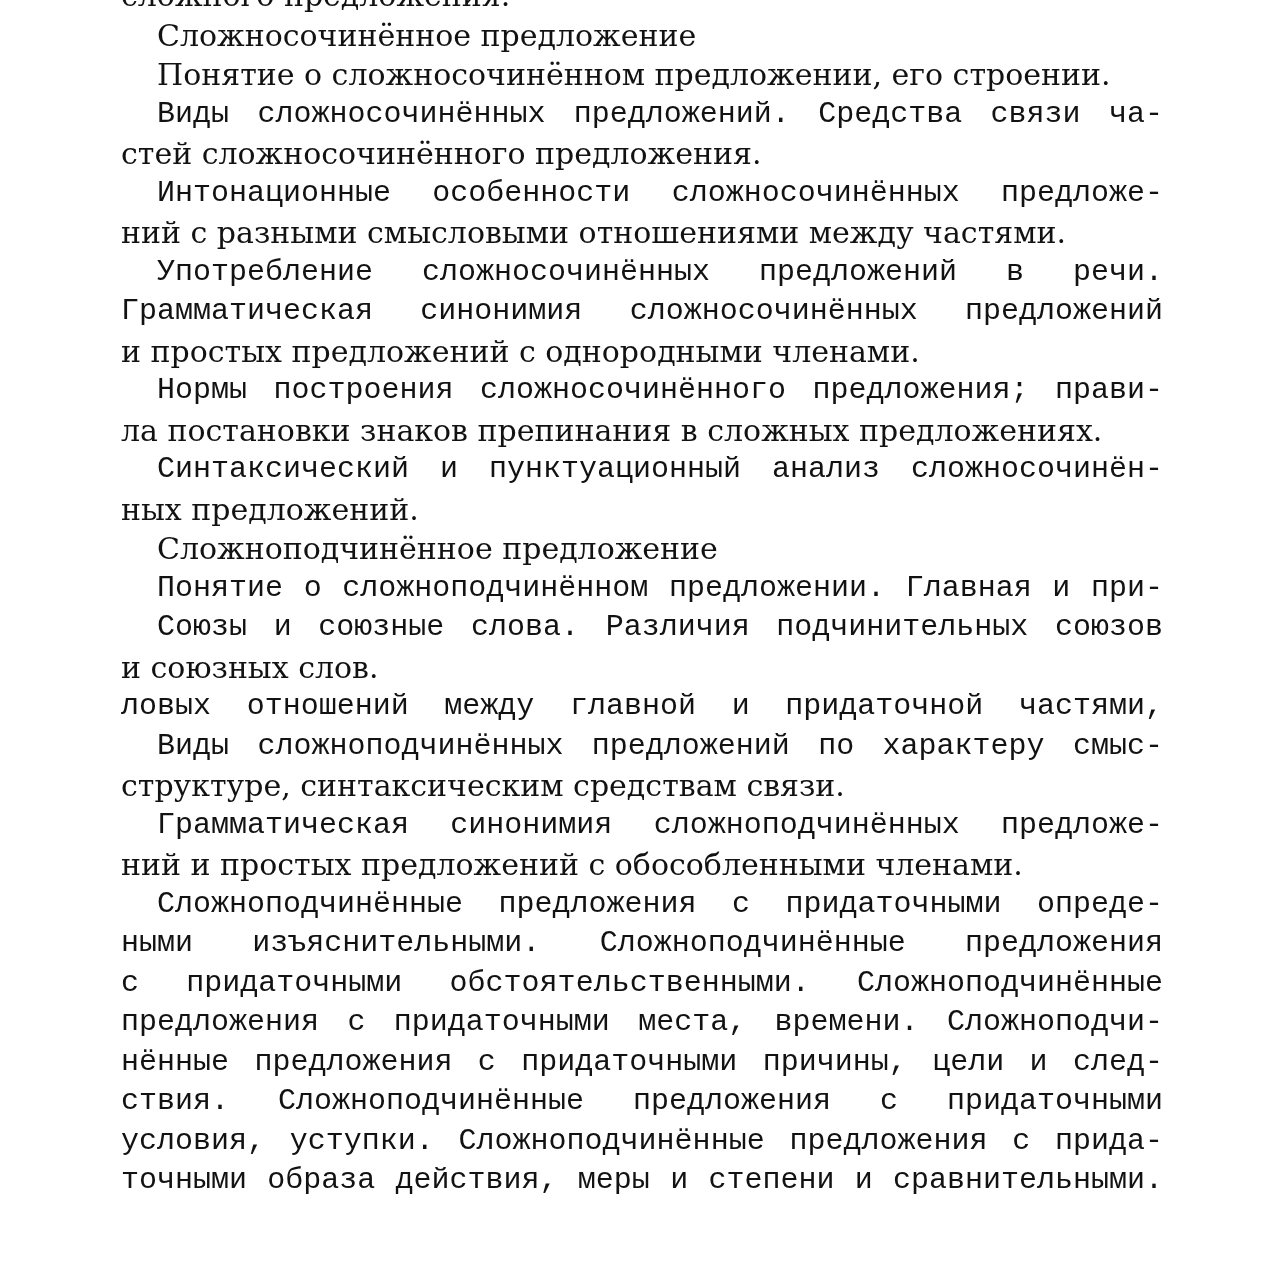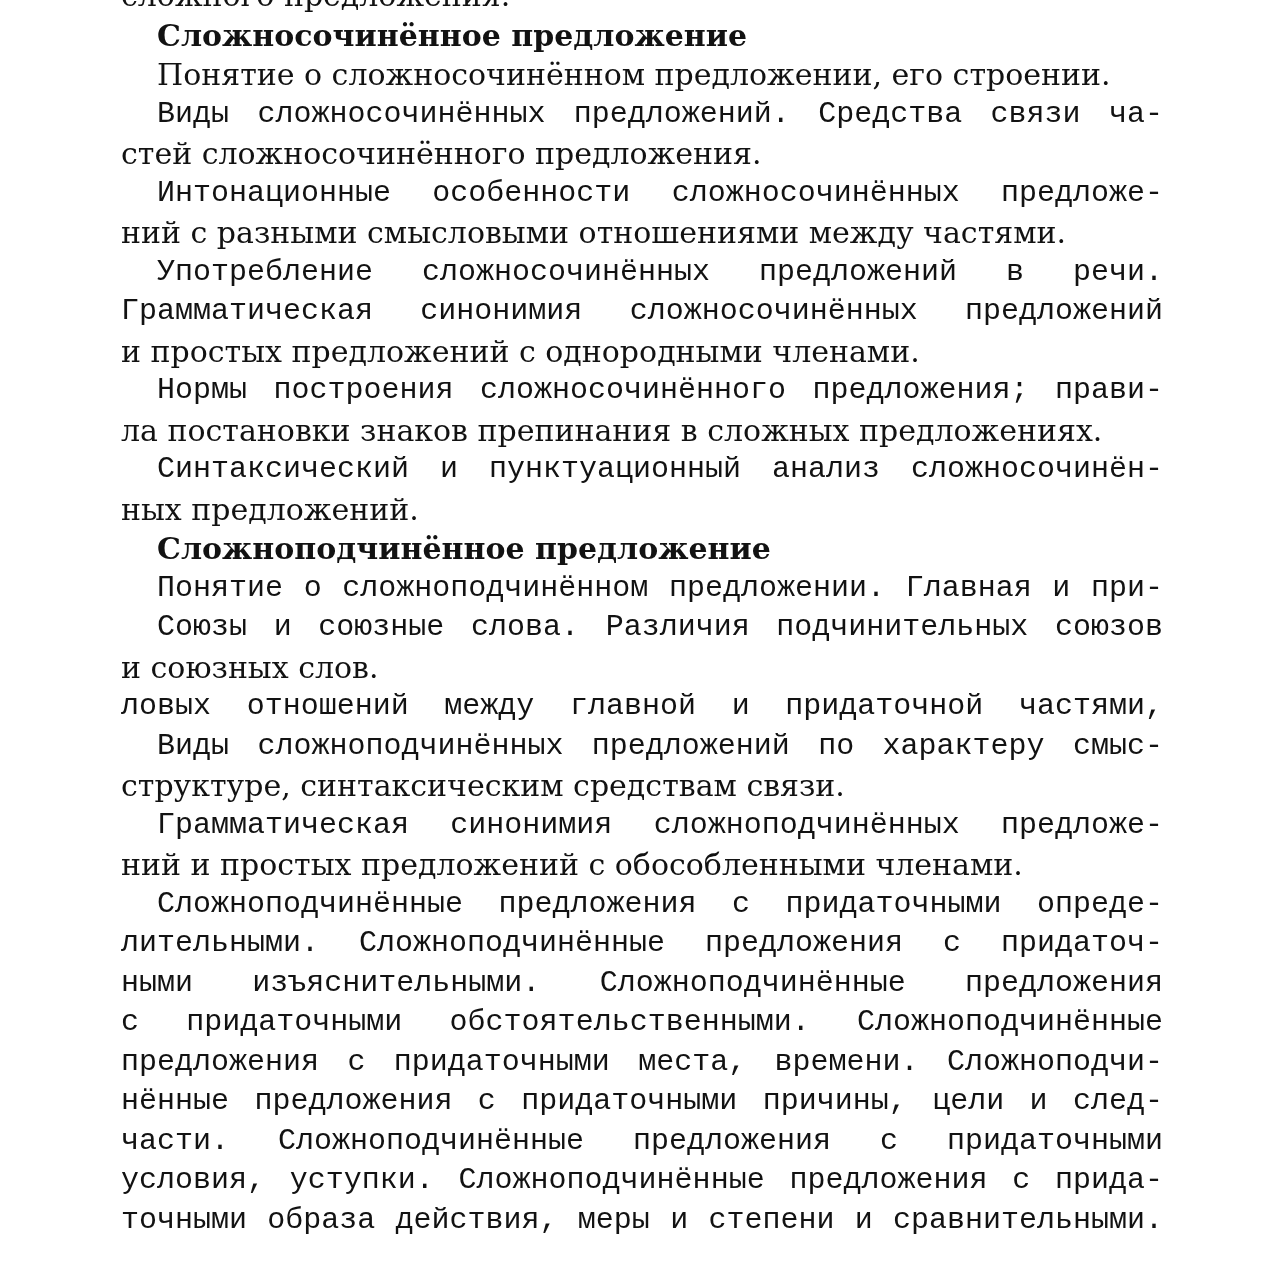--- a/index.html
+++ b/index.html
@@ -34,21 +34,21 @@
   }
   .line.j {
     text-align: justify;
     text-align-last: justify;
     font-family: Liberation Mono, monospace;
   }
   .line.in {
     padding-left: 36px;
   }
   .line.b {
-    font-weight: bold;
+    font-weight: normal;
   }
 </style>
 </head>
 <body>
 
 <main class="page" style="background: rgb(255, 255, 255);">
   <div class="text-column" id="text-column" style="color: rgb(18, 18, 18);">
       <div class="line">сложного предложения.</div>
       <div class="line in b">Сложносочинённое предложение</div>
       <div class="line in">Понятие о сложносочинённом предложении, его строении.</div>
@@ -66,22 +66,21 @@
       <div class="line in b">Сложноподчинённое предложение</div>
       <div class="line j in">Понятие о сложноподчинённом предложении. Главная и при-</div>
       <div class="line j in">Союзы и союзные слова. Различия подчинительных союзов</div>
       <div class="line">и союзных слов.</div>
       <div class="line j">ловых отношений между главной и придаточной частями,</div>
       <div class="line j in">Виды сложноподчинённых предложений по характеру смыс-</div>
       <div class="line">структуре, синтаксическим средствам связи.</div>
       <div class="line j in">Грамматическая синонимия сложноподчинённых предложе-</div>
       <div class="line">ний и простых предложений с обособленными членами.</div>
       <div class="line j in">Сложноподчинённые предложения с придаточными опреде-</div>
-      <div class="line j">лительными. Сложноподчинённые предложения с придаточ-</div>
       <div class="line j">ными изъяснительными. Сложноподчинённые предложения</div>
       <div class="line j">с придаточными обстоятельственными. Сложноподчинённые</div>
       <div class="line j">предложения с придаточными места, времени. Сложноподчи-</div>
       <div class="line j">нённые предложения с придаточными причины, цели и след-</div>
-      <div class="line j">части. Сложноподчинённые предложения с придаточными</div>
+      <div class="line j">ствия. Сложноподчинённые предложения с придаточными</div>
       <div class="line j">условия, уступки. Сложноподчинённые предложения с прида-</div>
       <div class="line j">точными образа действия, меры и степени и сравнительными.</div>
     </div>
 </main>
 
 </body></html>

